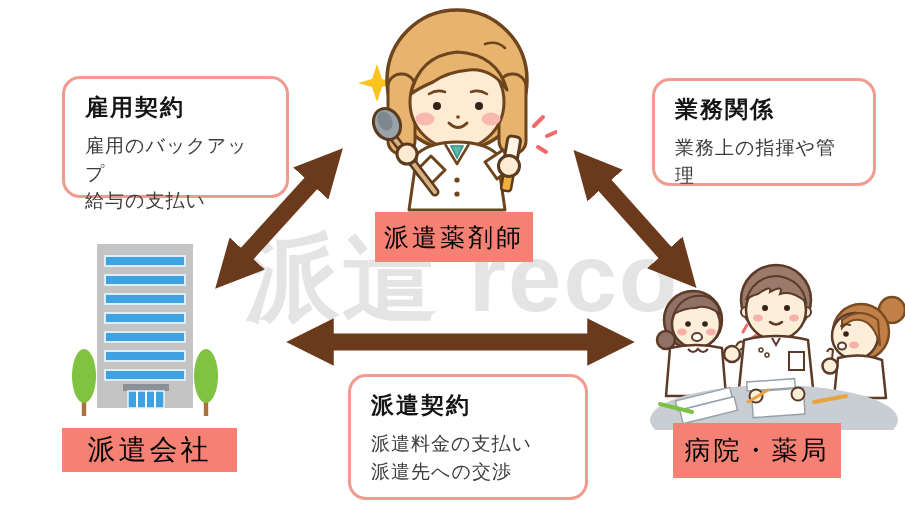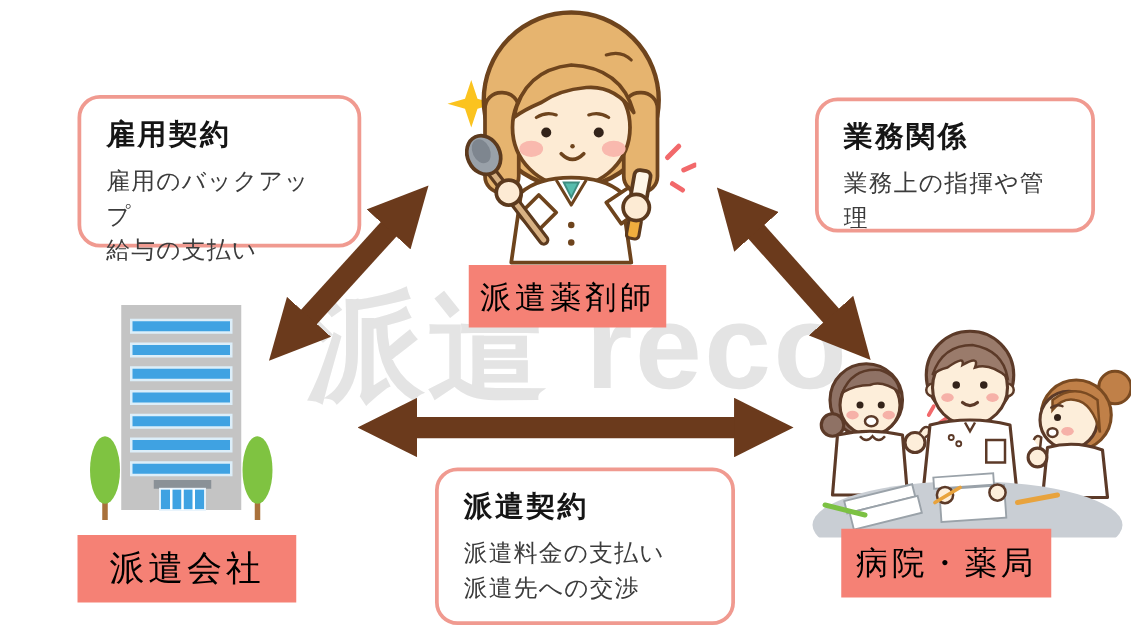--- a/index.html
+++ b/index.html
@@ -37,21 +37,21 @@
   .note-business{left:652px;top:78px;width:224px;height:108px;}
   .note-dispatch{left:348px;top:374px;width:240px;height:126px;}
 
   
   .node-label{
     position:absolute;z-index:4;background:var(--accent-salmon);color:#000000;
     font-weight:normal;display:flex;align-items:center;justify-content:center;
     letter-spacing:3px;white-space:nowrap;
   }
   .label-pharmacist{left:375px;top:212px;width:158px;height:50px;font-size:25px;}
-  .label-agency{left:62px;top:428px;width:175px;height:54px;font-size:28px;}
+  .label-agency{left:62px;top:428px;width:175px;height:44px;font-size:28px;}
   .label-hospital{left:673px;top:423px;width:168px;height:55px;font-size:26px;}
 </style>
 </head>
 <body>
 
 <div class="canvas">
 
   <div class="watermark">派遣 reco</div>
 
   <svg class="illus" style="left:357px;top:2px;" width="200" height="212" viewBox="0 0 200 212">

